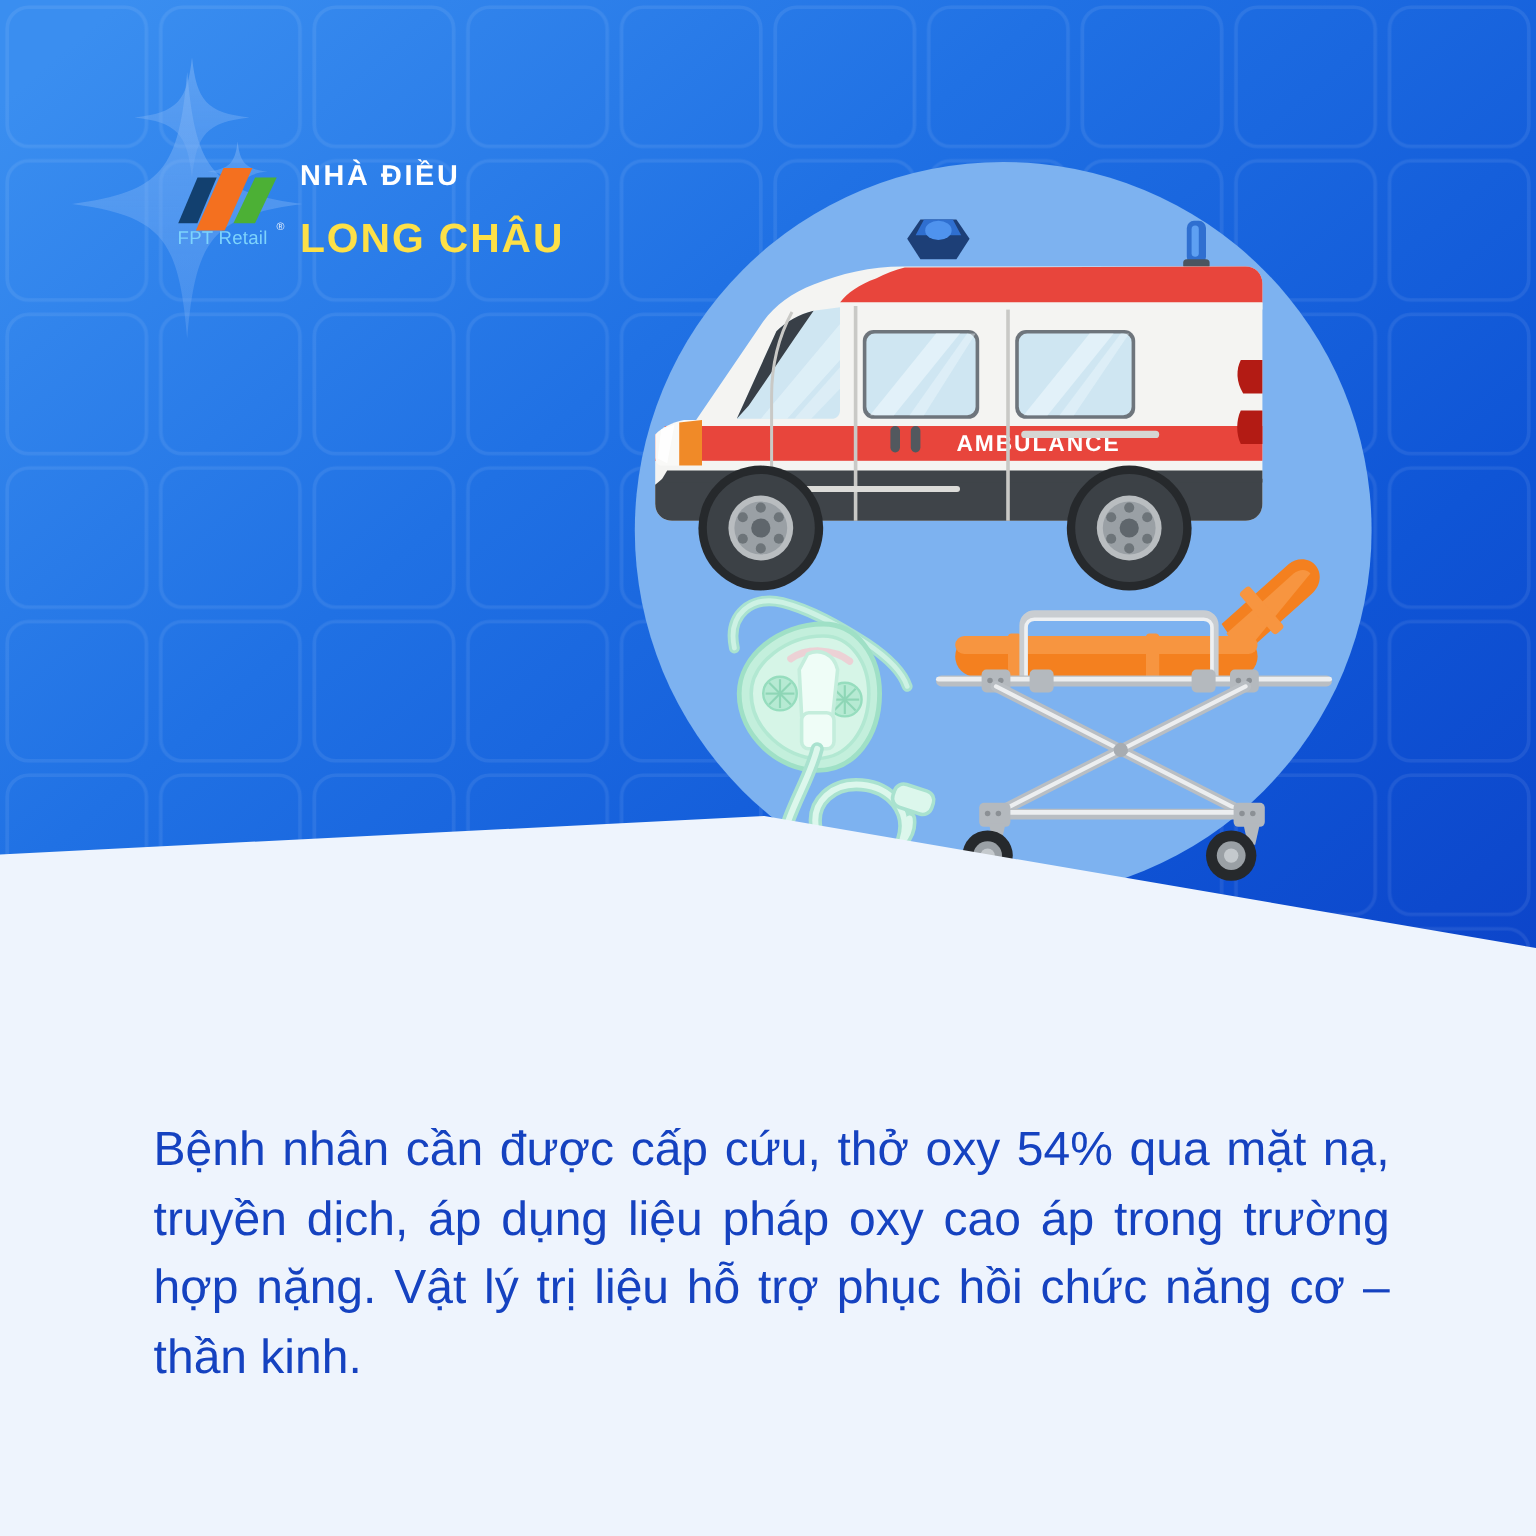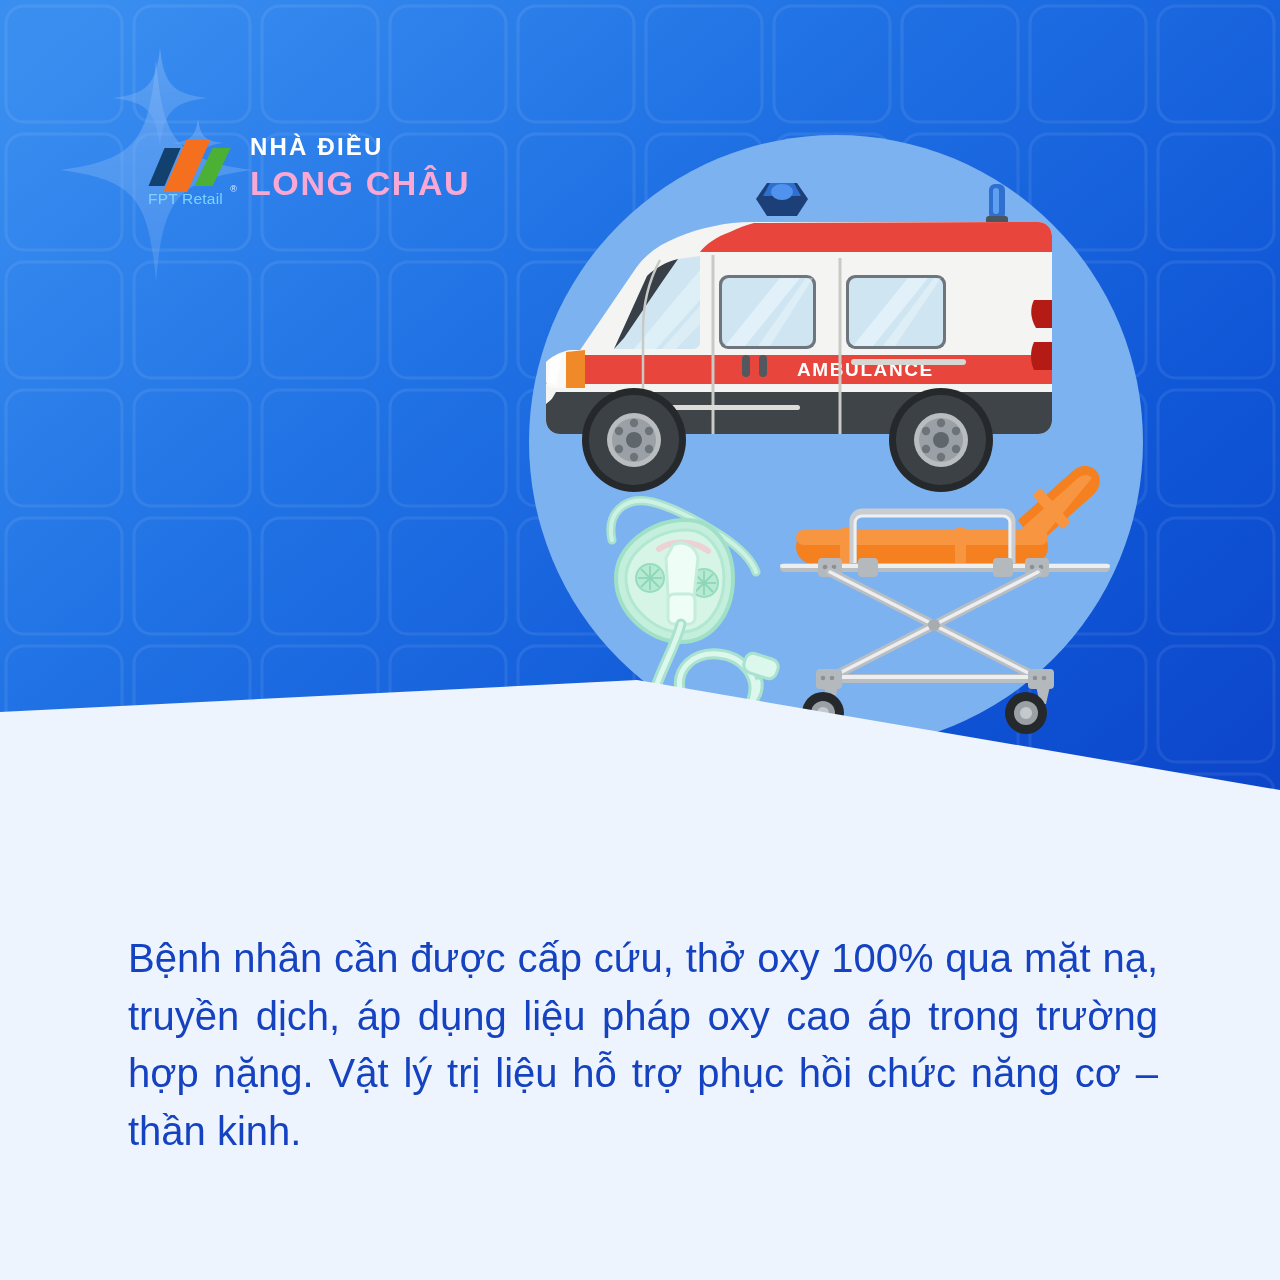--- a/index.html
+++ b/index.html
@@ -26,22 +26,22 @@
   .fpt-retail-text {
     position:absolute; left:0; top:58px;
     color:#7dd3fc; font-size:15.5px; letter-spacing:.2px; white-space:nowrap;
   }
   .brand-text { padding-top:2px; }
   .brand-l1 {
     color:#ffffff; font-size:24px; font-weight:bold;
     letter-spacing:2.2px; line-height:1.05; white-space:nowrap;
   }
   .brand-l2 {
-    color:#f9a8d4; font-size:34px; font-weight:bold;
-    letter-spacing:1.6px; line-height:1.15; white-space:nowrap; margin-top:5px;
+    color:#fde047; font-size:34px; font-weight:bold;
+    letter-spacing:1.6px; line-height:1.15; white-space:nowrap; margin-top:21px;
   }
 
   
   .headline {
     position:absolute; left:128px; top:752px;
     color:#1240bd; font-size:104px; font-weight:bold;
     letter-spacing:1px; line-height:1; white-space:nowrap;
   }
   .body-copy {
     position:absolute; left:128px; top:930px; width:1030px;
@@ -334,16 +334,16 @@
       <div class="fpt-retail-text">FPT Retail</div>
     </div>
     <div class="brand-text">
       <div class="brand-l1">NHÀ ĐIỀU</div>
       <div class="brand-l2">LONG CHÂU</div>
     </div>
   </div>
 
 
   <div class="body-copy">
-    <p>Bệnh nhân cần được cấp cứu, thở oxy 100% qua mặt nạ, truyền dịch, áp dụng liệu pháp oxy cao áp trong trường hợp nặng. Vật lý trị liệu hỗ trợ phục hồi chức năng cơ – thần kinh.</p>
+    <p>Bệnh nhân cần được cấp cứu, thở oxy 54% qua mặt nạ, truyền dịch, áp dụng liệu pháp oxy cao áp trong trường hợp nặng. Vật lý trị liệu hỗ trợ phục hồi chức năng cơ – thần kinh.</p>
   </div>
 
 </div>
 
 </body></html>

